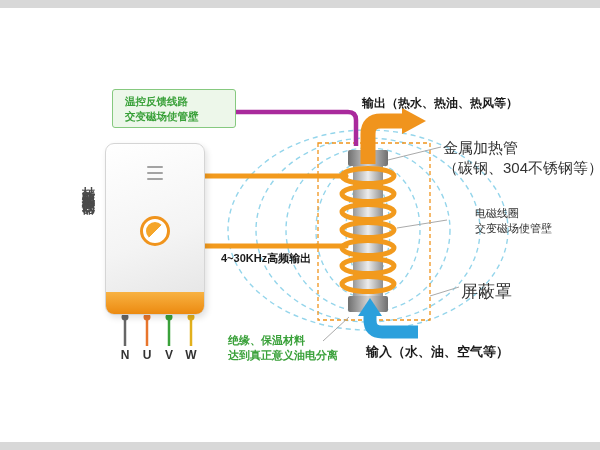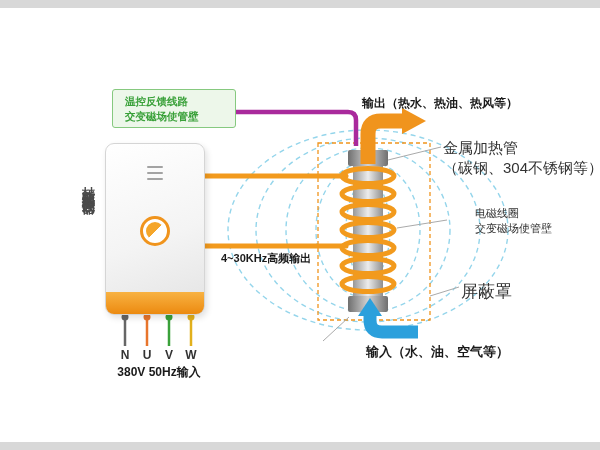--- a/index.html
+++ b/index.html
@@ -154,34 +154,37 @@
     <div>交变磁场使管壁</div>
   </div>
 
   <div id="vertical-title">喆能变频加热控制器</div>
 
   <div class="terminal" style="left:117px;">N</div>
   <div class="terminal" style="left:139px;">U</div>
   <div class="terminal" style="left:161px;">V</div>
   <div class="terminal" style="left:183px;">W</div>
 
-  <div class="label bold" style="left:100px;top:364px;width:118px;text-align:center;font-size:12px;">380V 50Hz输入</div>
 
   <div class="label bold" style="left:221px;top:251px;font-size:11px;">4~30KHz高频输出</div>
 
   <div class="label bold" style="left:362px;top:95px;font-size:12px;">输出（热水、热油、热风等）</div>
 
   <div class="label" style="left:443px;top:138px;font-size:15px;">
     <div>金属加热管</div>
     <div>（碳钢、304不锈钢等）</div>
   </div>
 
   <div class="label" style="left:449px;top:206px;font-size:11px;margin-left:26px;">
     <div>电磁线圈</div>
     <div>交变磁场使管壁</div>
   </div>
 
   <div class="label" style="left:461px;top:281px;font-size:17px;">屏蔽罩</div>
 
   <div class="label bold" style="left:366px;top:343px;font-size:13px;">输入（水、油、空气等）</div>
 
+  <div class="label green-text" style="left:228px;top:333px;font-size:11px;font-weight:bold;">
+    <div>绝缘、保温材料</div>
+    <div>达到真正意义油电分离</div>
+  </div>
 
 </div>
 
 </body></html>

